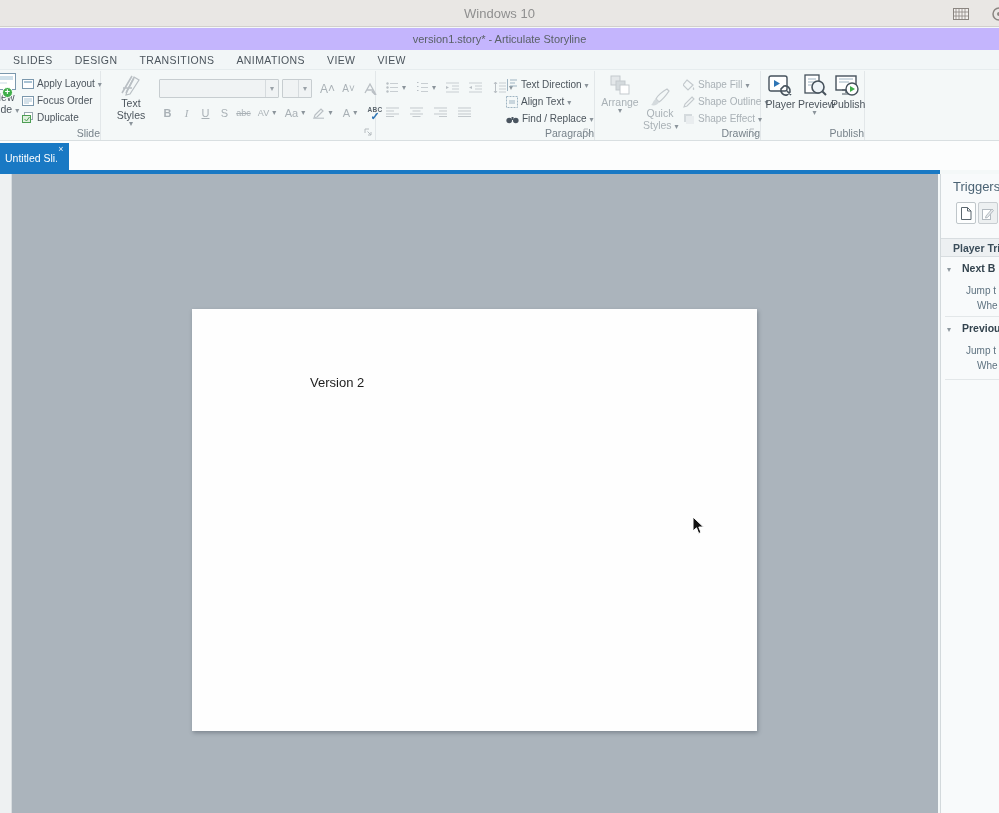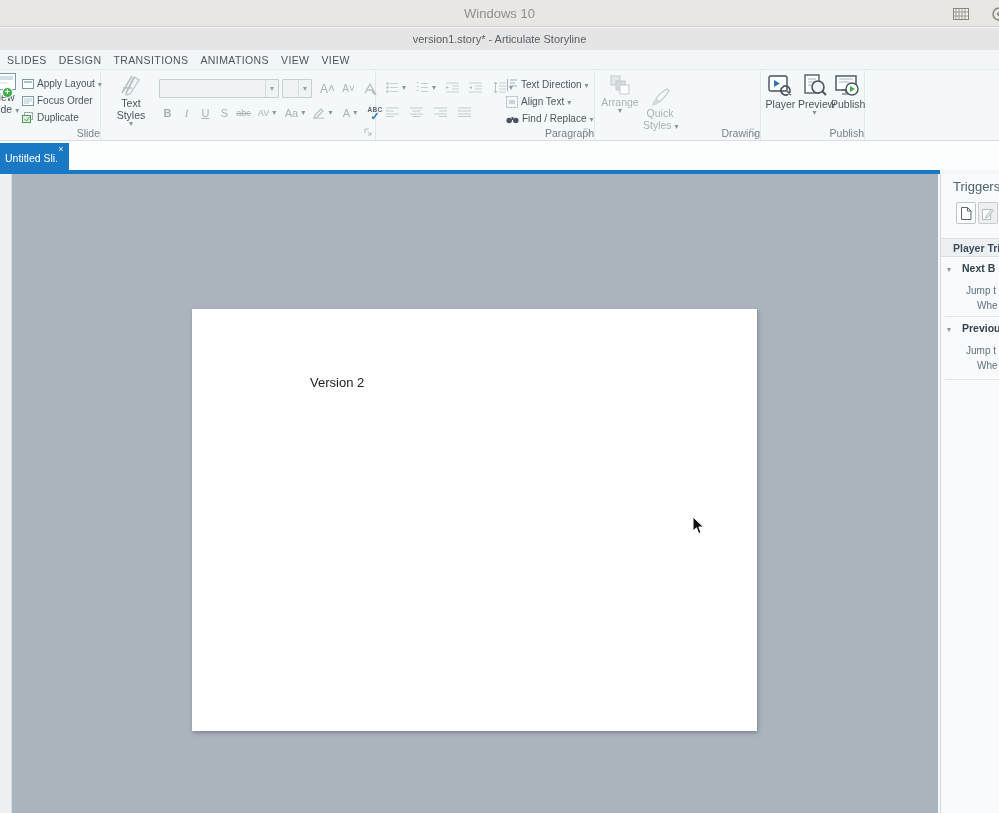--- a/index.html
+++ b/index.html
@@ -6,27 +6,27 @@
   html,body{width:999px;height:813px;overflow:hidden}
   body{position:relative;font-family:"Liberation Sans",sans-serif;background:#f4f8f8;cursor:default}
   .abs{position:absolute}
 
   
   .vmbar{position:absolute;left:0;top:0;width:999px;height:27px;background:#e9e7e4;border-bottom:1px solid #d2d0cc}
   .vmbar .vm-title{position:absolute;left:0;right:0;top:0;height:27px;line-height:27px;text-align:center;font-size:13px;color:#8f8f8f}
   .vm-icons{position:absolute;right:0;top:0;height:27px}
 
   
-  .appbar{position:absolute;left:0;top:28px;width:999px;height:22px;background:#e5e5e5}
+  .appbar{position:absolute;left:0;top:28px;width:999px;height:22px;background:#c4b5fd}
   .appbar .app-title{display:block;text-align:center;line-height:22px;font-size:11px;color:#5a6167}
 
   
-  .tabsrow{position:absolute;left:0;top:50px;width:999px;height:20px;background:#f2f6f7;display:flex;align-items:center;padding-left:7px;border-bottom:1px solid #e6ecee}
+  .tabsrow{position:absolute;left:0;top:50px;width:999px;height:20px;background:#f2f6f7;display:flex;align-items:center;padding-left:13px;border-bottom:1px solid #e6ecee}
   .rtab{font-size:10.5px;letter-spacing:.4px;color:#4c555d;margin-right:0}
-  .rtab+.rtab{margin-left:12px}
+  .rtab+.rtab{margin-left:22px}
 
   
   .ribbon{position:absolute;left:0;top:71px;width:999px;height:70px;background:#f4f8f8;border-bottom:1px solid #d9dfe1}
   .rgroup{position:absolute;top:0;height:100%;border-right:1px solid #e2e7e9}
   .glabel{position:absolute;bottom:1px;left:0;right:0;text-align:right;font-size:10.5px;color:#77828a}
   .launcher{position:absolute;right:3px;bottom:4px;opacity:.7}
   .sbtn{display:flex;align-items:center;gap:3px;height:17px;font-size:10px;color:#4c555d;white-space:nowrap}
   .bigbtn{position:absolute;text-align:center;font-size:10.5px;color:#4c555d;line-height:12px}
   .dis{color:#a9b1b6}
   .dd::after{content:"▾";font-size:8px;color:#8b949b;margin-left:3px}
@@ -284,20 +284,42 @@
       <span class="dis">Arrange</span>
       <span class="dd-below">▾</span>
     </div>
     <div class="bigbtn" style="left:46px;top:16px;width:38px">
       <svg style="margin:0 auto" width="22" height="20" viewBox="0 0 22 20">
         <path d="M18 2 C14 4 8 9 7 12 l3 3 C13 13 18 7 20 4 z" fill="none" stroke="#c3c9cd" stroke-width="1.3"></path>
         <path d="M7 12 c-3 1 -3 5 -5 6 3 1 7 0 8 -3 z" fill="#d4dadd"></path>
       </svg>
       <span class="dd dis" style="display:block;margin:0 auto;width:34px">Quick Styles</span>
     </div>
+    <div class="abs" style="left:88px;top:5px">
+      <div class="sbtn">
+        <svg width="12" height="12" viewBox="0 0 12 12">
+            <path d="M4 1 L10 6 5 11 0 6 z" fill="none" stroke="#c3c9cd" stroke-width="1.2"></path>
+            <path d="M10.5 8 c1 1.5 1 3 0 3 s-1-1.5 0-3" fill="#c3c9cd"></path>
+          </svg>
+        <span class="dd dis">Shape Fill</span>
+      </div>
+      <div class="sbtn">
+        <svg width="12" height="12" viewBox="0 0 12 12">
+            <path d="M9 1 l2 2 -7 7 -3 1 1 -3 z" fill="none" stroke="#c3c9cd" stroke-width="1.1"></path>
+          </svg>
+        <span class="dd dis">Shape Outline</span>
+      </div>
+      <div class="sbtn">
+        <svg width="12" height="12" viewBox="0 0 12 12">
+            <rect x="1" y="1" width="8" height="8" fill="#d4dadd"></rect>
+            <rect x="3" y="3" width="8" height="8" fill="#e9edef"></rect>
+          </svg>
+        <span class="dd dis">Shape Effect</span>
+      </div>
+    </div>
     <span class="glabel">Drawing</span>
     <svg class="launcher" width="8" height="8" viewBox="0 0 8 8">
         <path d="M1 1v4M1 1h4" stroke="#9aa2a8" fill="none"></path>
         <path d="M3.5 3.5 L7 7 M7 4v3h-3" stroke="#9aa2a8" fill="none"></path>
       </svg>
   </div>
 
   <div class="rgroup" style="left:761px;width:104px">
     <div class="bigbtn" style="left:3px;top:3px;width:33px">
       <svg style="margin:0 auto" width="26" height="24" viewBox="0 0 26 24">

